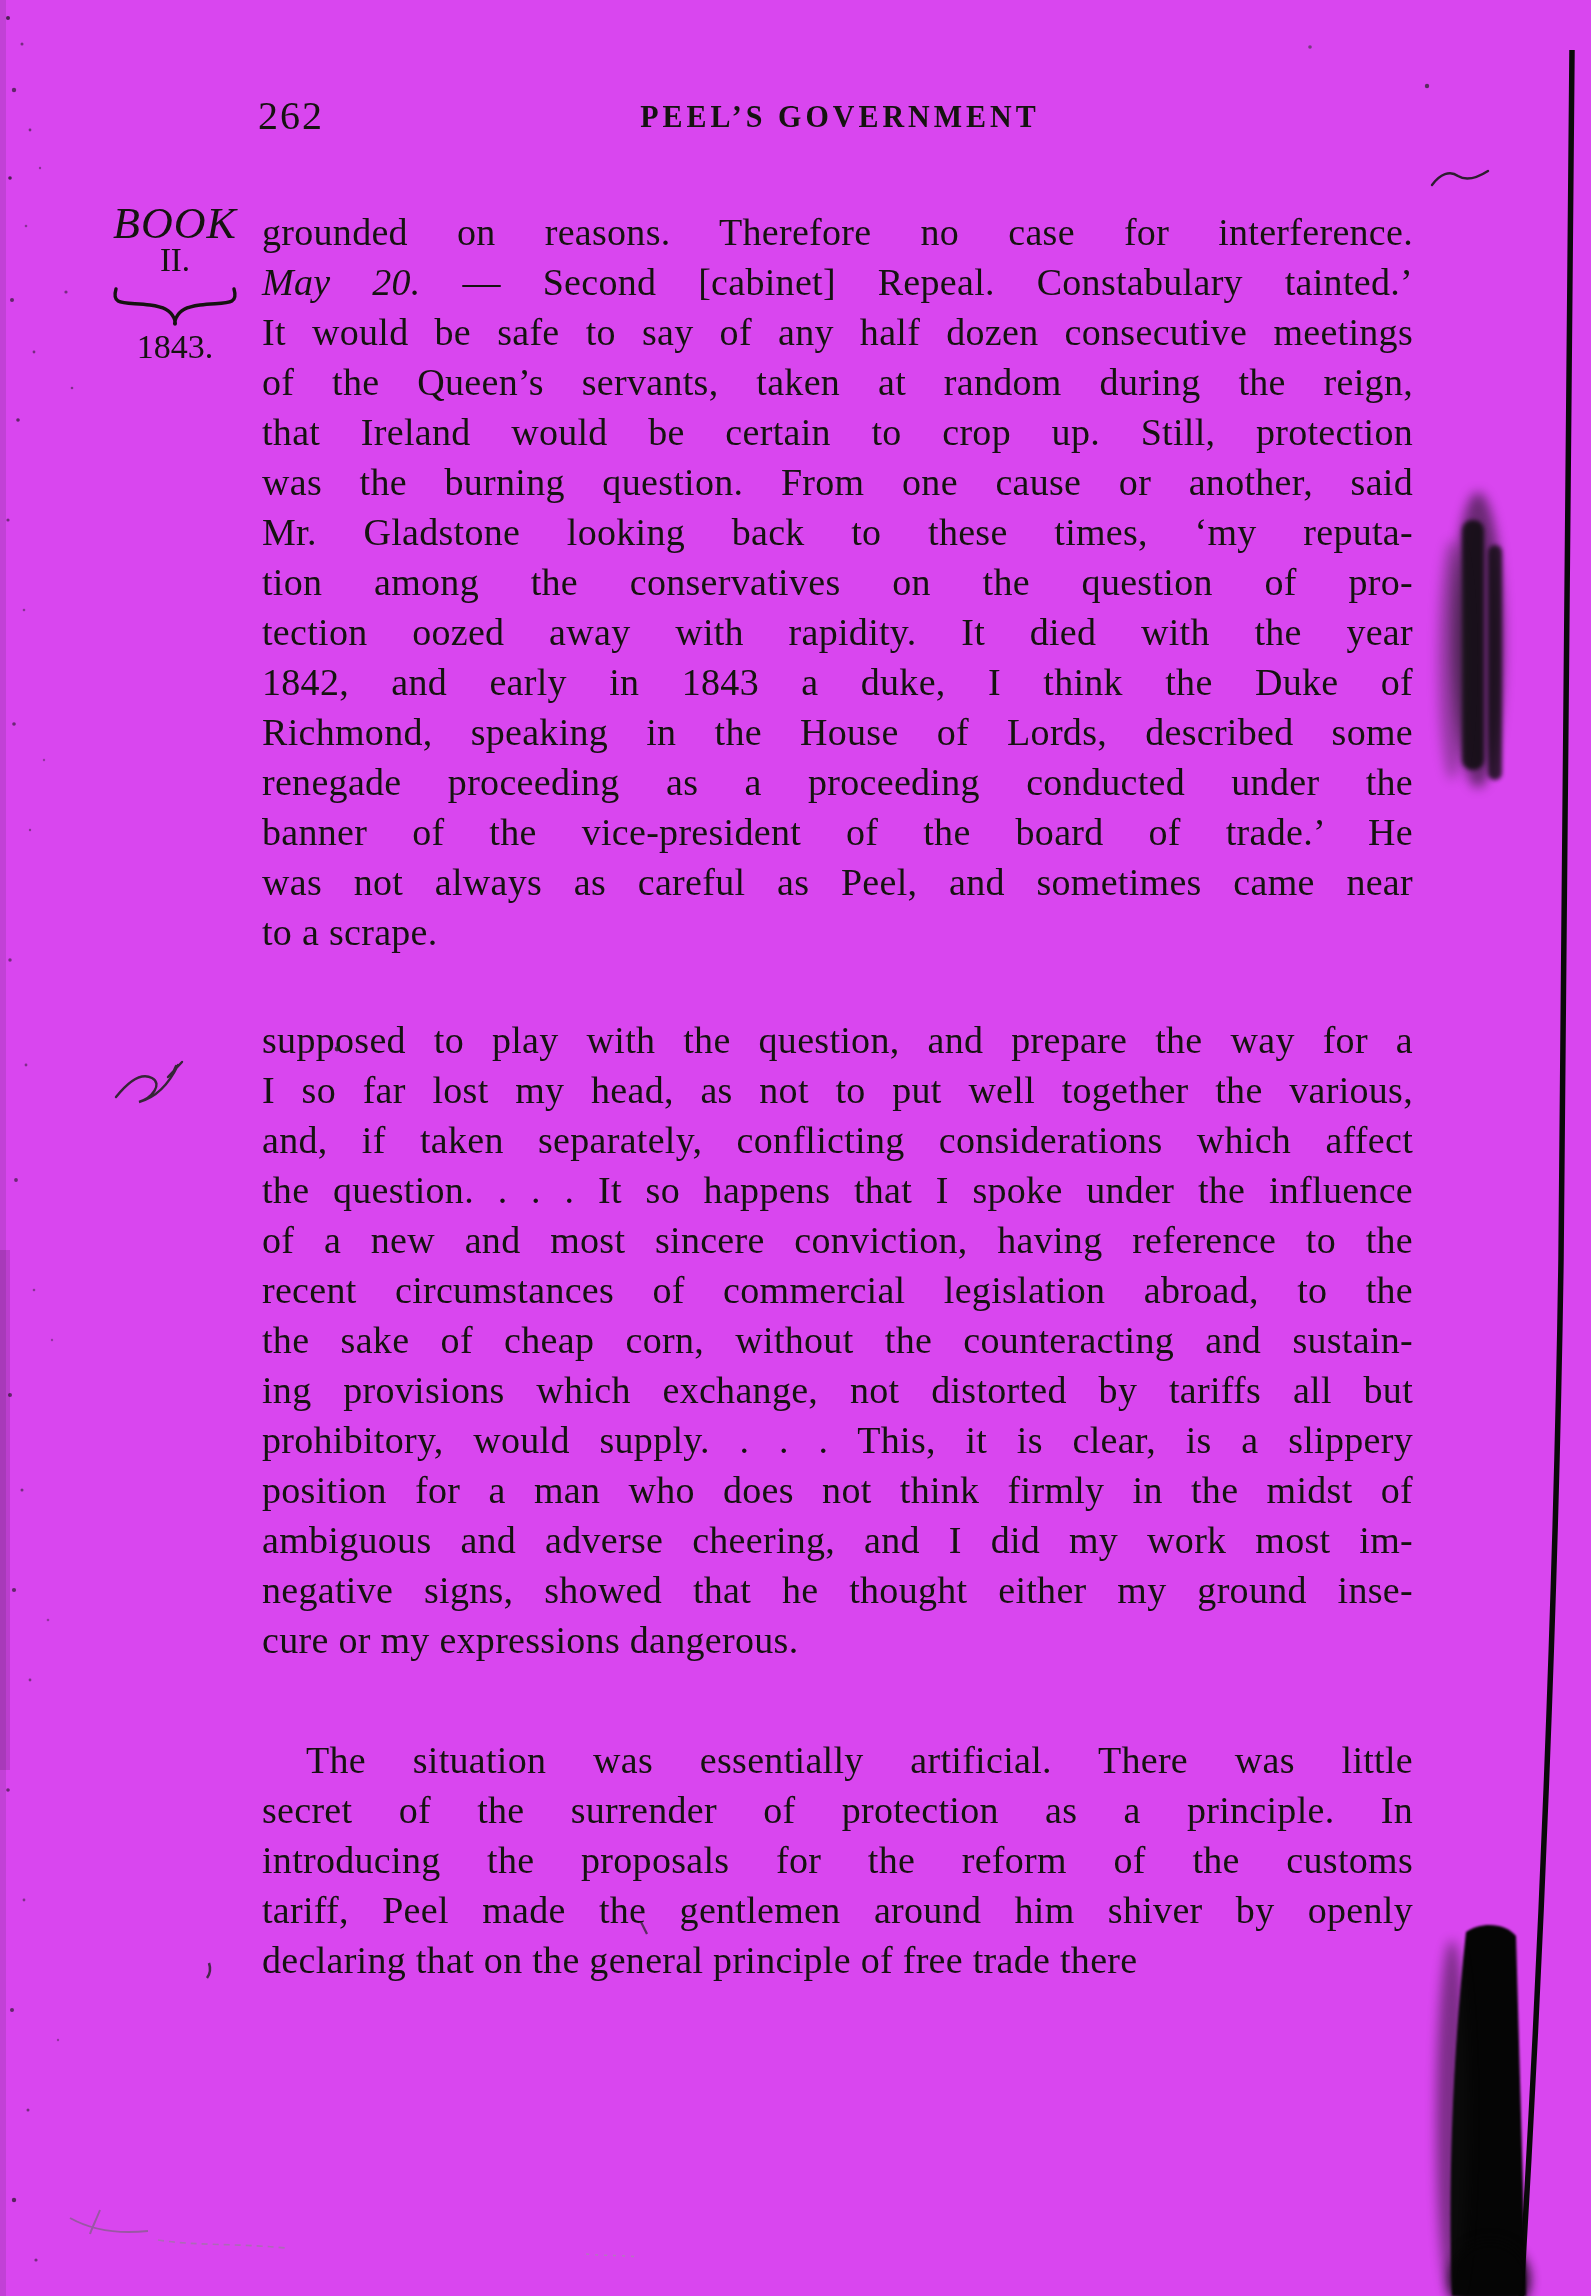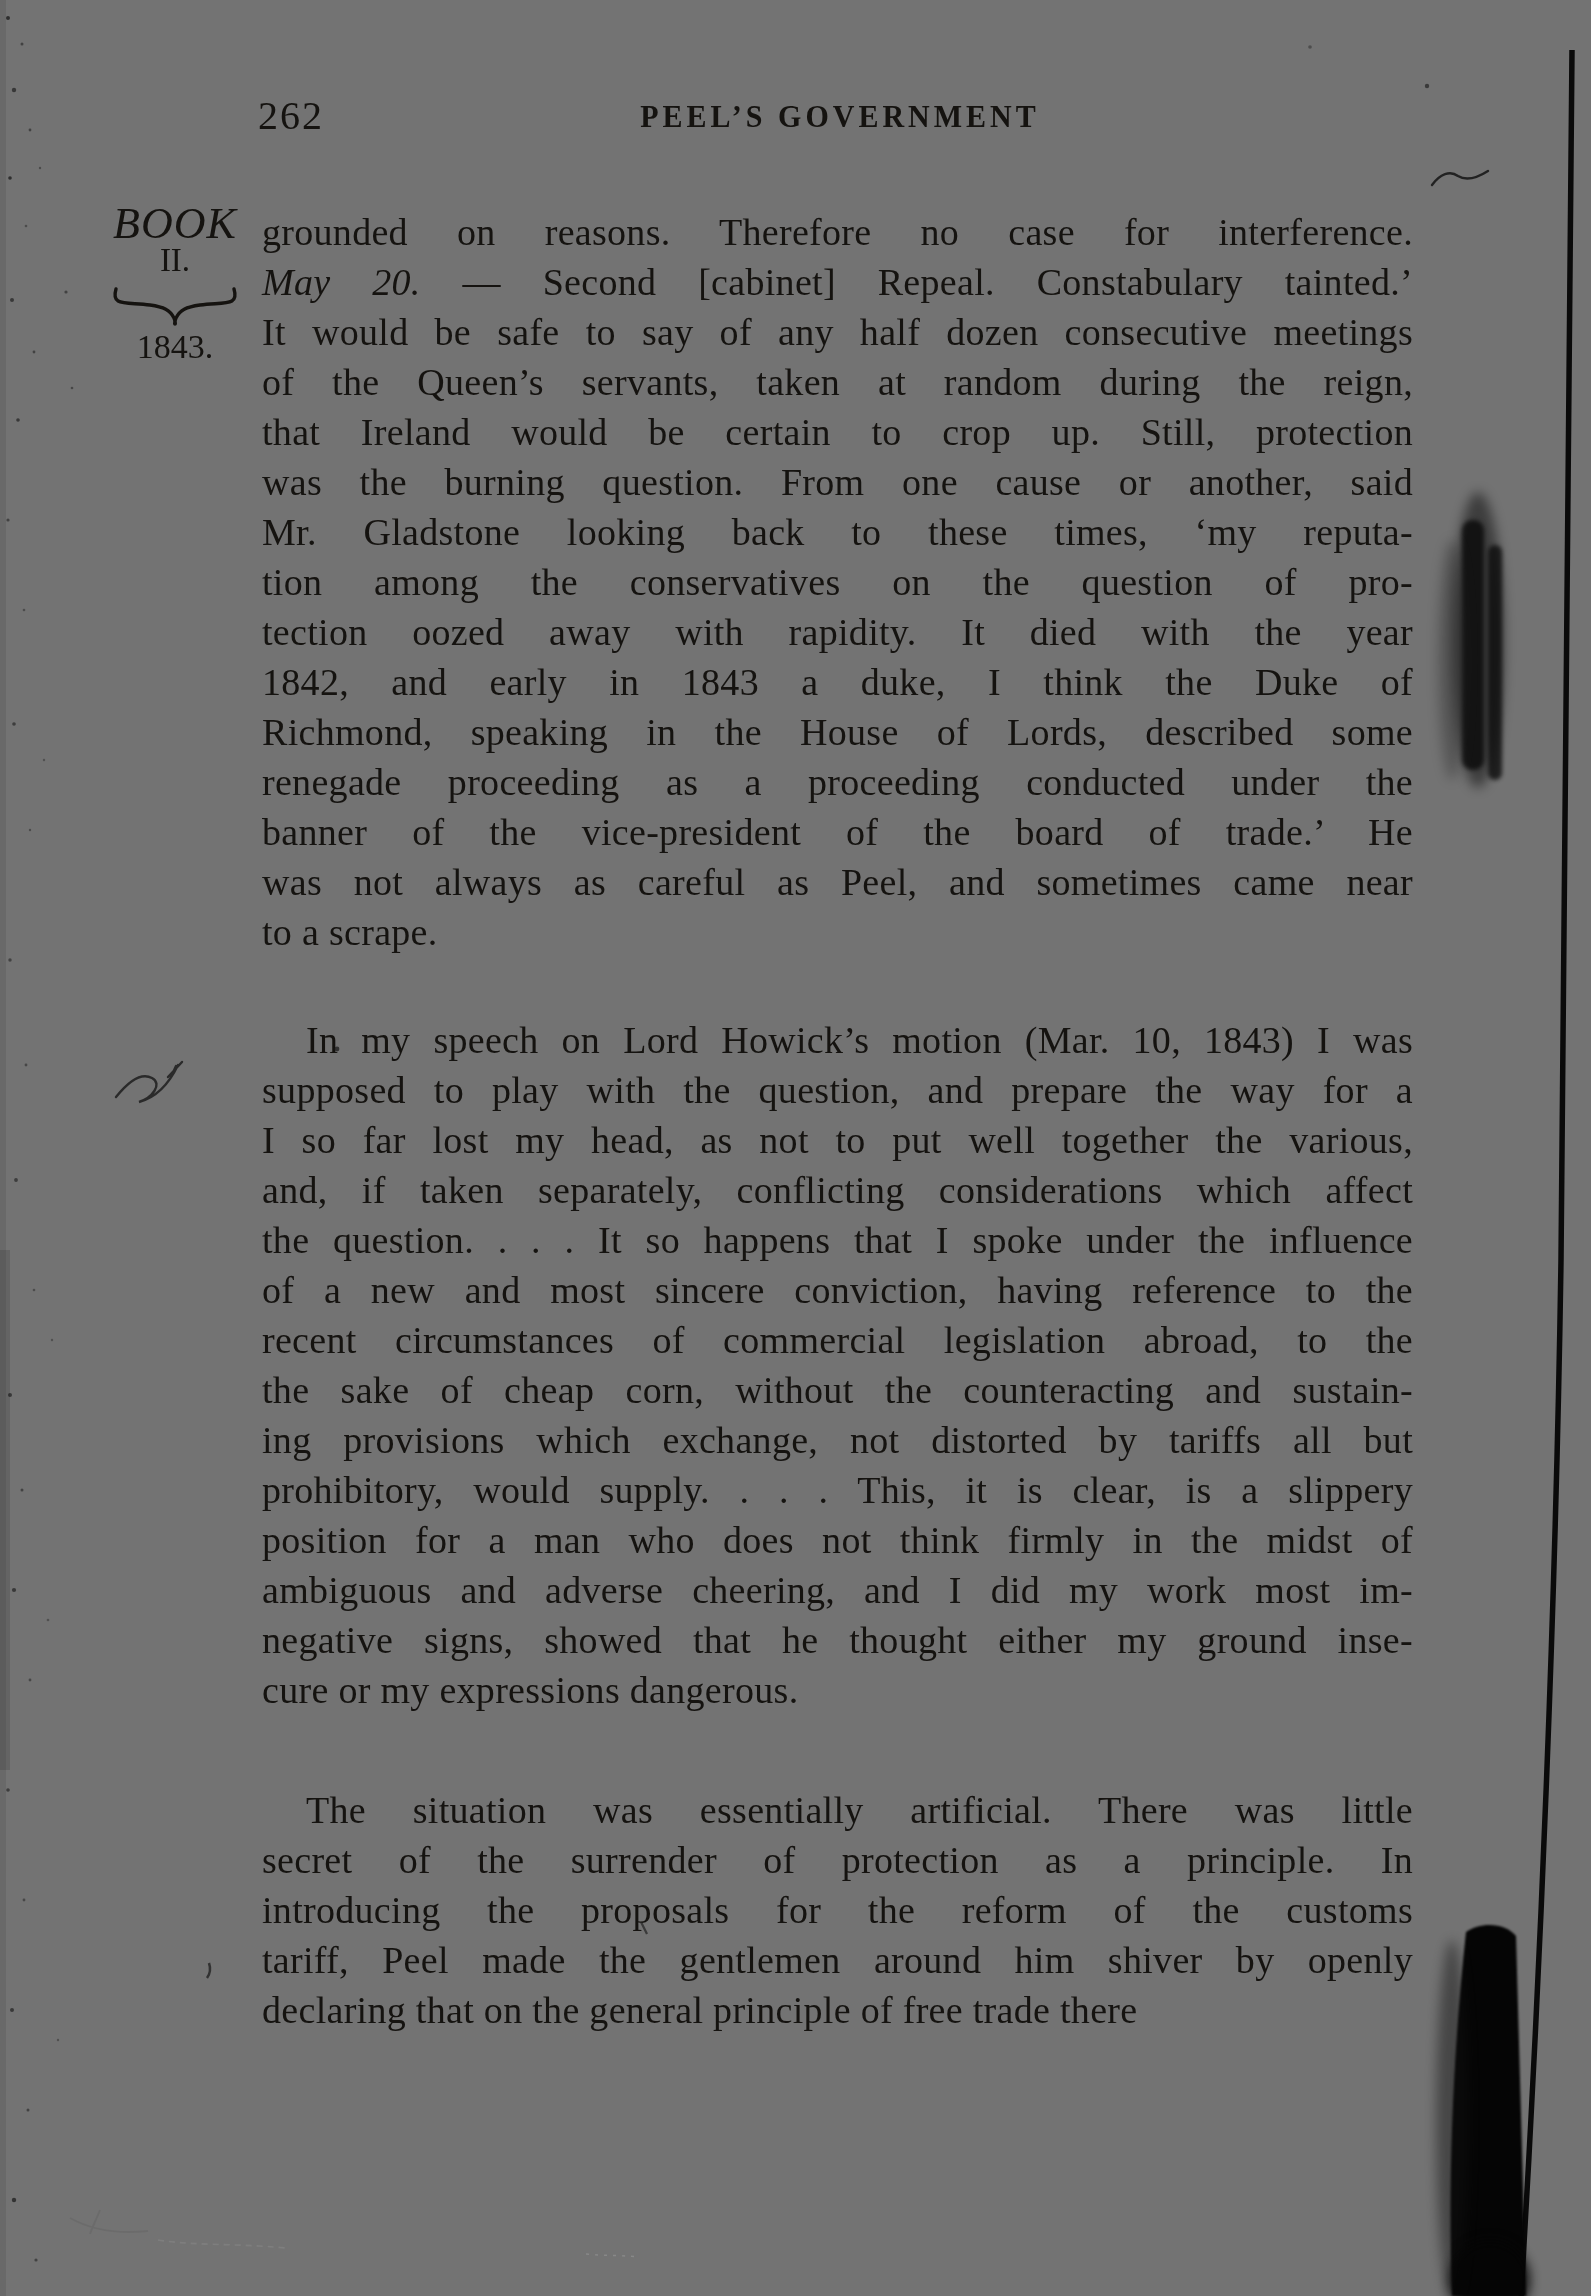--- a/index.html
+++ b/index.html
@@ -1,19 +1,19 @@
 <!DOCTYPE html>
 <html><head>
 <meta charset="utf-8">
 <style>
   html,body{margin:0;padding:0;background:#e8e8e6;}
   .page{
     position:relative;
     width:1591px;height:2296px;
-    background:#737373;
+    background:#d946ef;
     overflow:hidden;
     font-family:"Liberation Serif","DejaVu Serif",serif;
     color:#151310;
   }
   .pagenum{
     position:absolute;left:258px;top:92px;
     font-size:40px;font-weight:400;letter-spacing:2px;
   }
   .running-header{
     position:absolute;left:560px;top:99px;width:560px;
@@ -83,21 +83,20 @@
         <div class="tline">tion among the conservatives on the question of pro-</div>
         <div class="tline">tection oozed away with rapidity. It died with the year</div>
         <div class="tline">1842, and early in 1843 a duke, I think the Duke of</div>
         <div class="tline">Richmond, speaking in the House of Lords, described some</div>
         <div class="tline">renegade proceeding as a proceeding conducted under the</div>
         <div class="tline">banner of the vice-president of the board of trade.’ He</div>
         <div class="tline">was not always as careful as Peel, and sometimes came near</div>
         <div class="tline lastline">to a scrape.</div>
       </div>
       <div class="para">
-        <div class="tline firstline">In my speech on Lord Howick’s motion (Mar. 10, 1843) I was</div>
         <div class="tline">supposed to play with the question, and prepare the way for a</div>
         <div class="tline">I so far lost my head, as not to put well together the various,</div>
         <div class="tline">and, if taken separately, conflicting considerations which affect</div>
         <div class="tline">the question. . . . It so happens that I spoke under the influence</div>
         <div class="tline">of a new and most sincere conviction, having reference to the</div>
         <div class="tline">recent circumstances of commercial legislation abroad, to the</div>
         <div class="tline">the sake of cheap corn, without the counteracting and sustain-</div>
         <div class="tline">ing provisions which exchange, not distorted by tariffs all but</div>
         <div class="tline">prohibitory, would supply. . . . This, it is clear, is a slippery</div>
         <div class="tline">position for a man who does not think firmly in the midst of</div>

